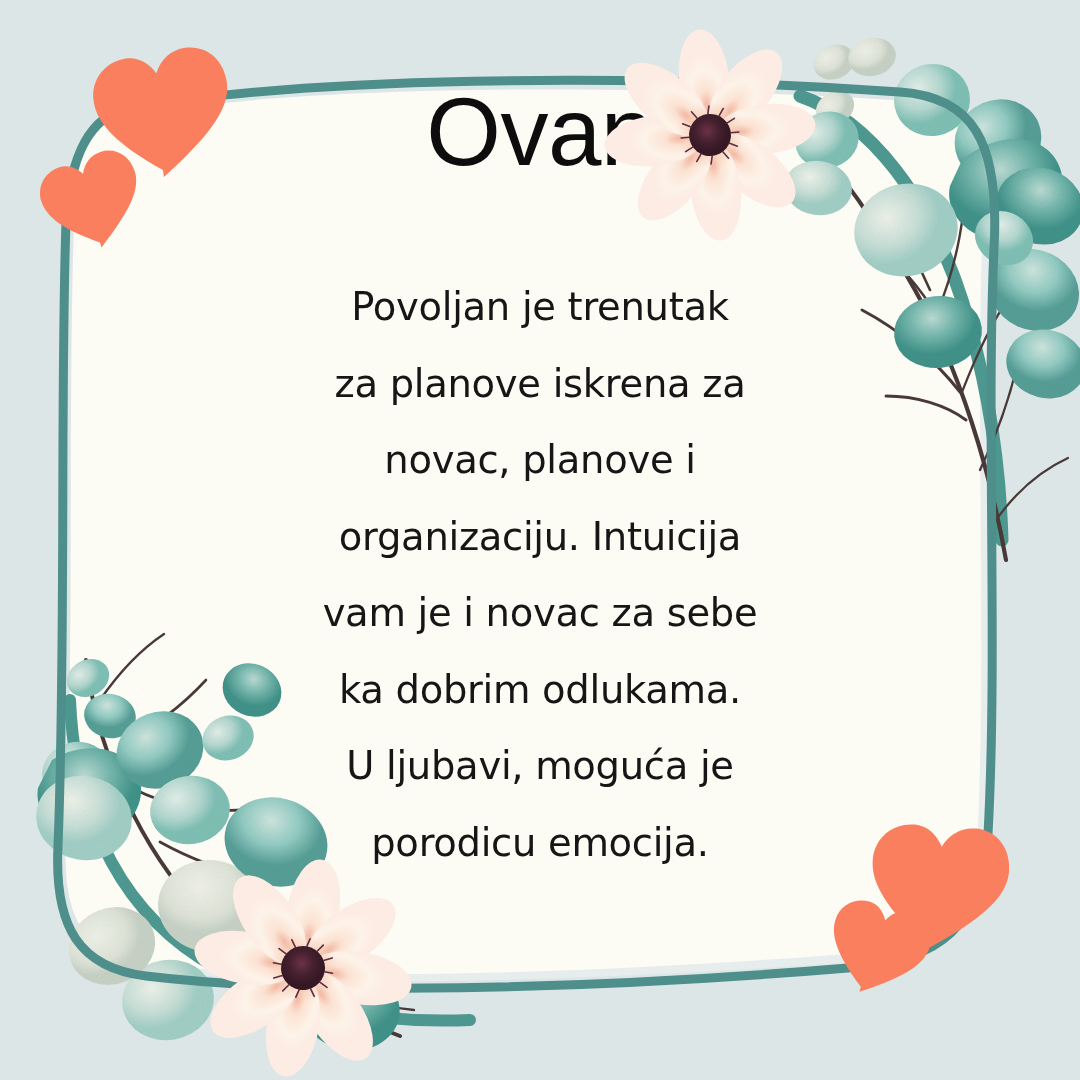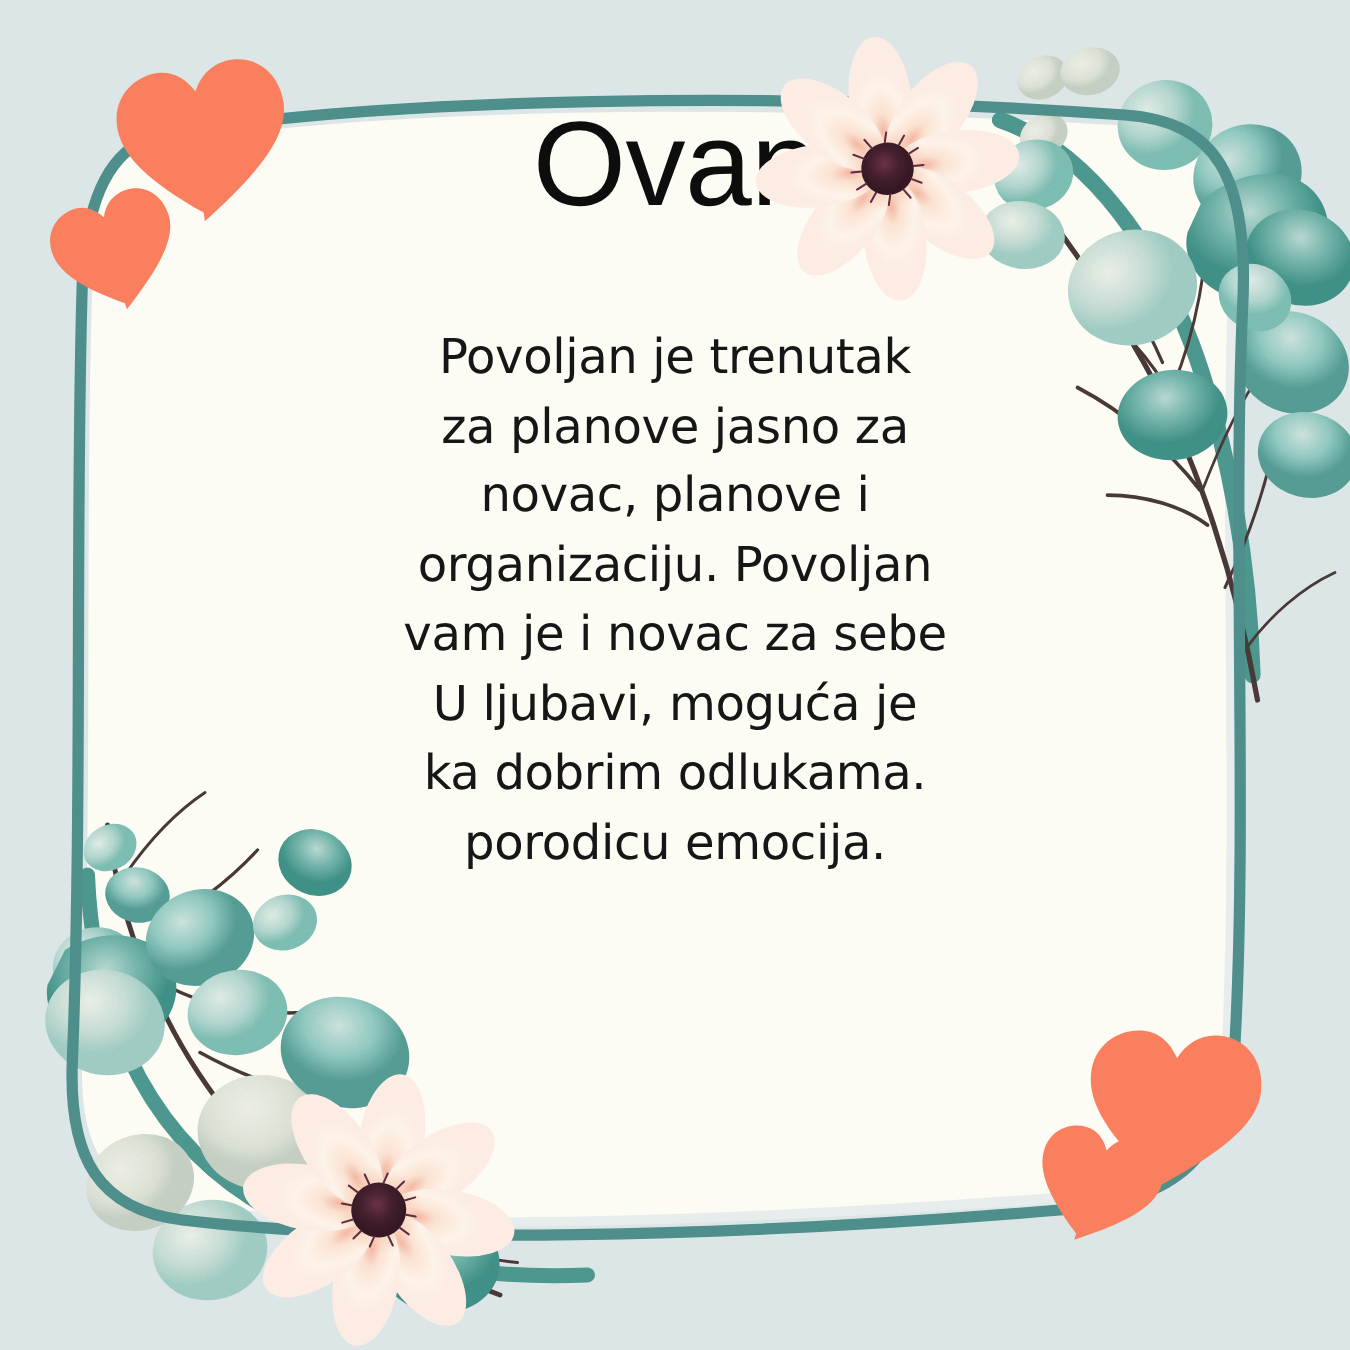--- a/index.html
+++ b/index.html
@@ -52,21 +52,21 @@
     left: 255px; top: 258px;
     width: 570px;
     text-align: center;
     font-family: "DejaVu Sans", sans-serif;
     font-size: 38.5px;
     font-weight: 400;
     line-height: 55.5px;
     color: #161616;
     letter-spacing: -0.3px;
   }
-  #horoscope-text .ln { display: block; white-space: nowrap; }
+  #horoscope-text .ln { display: block; white-space: nowrap; margin-top: 21px; }
 </style>
 </head>
 <body>
 
 <div id="stage">
 
   <svg id="card-svg" class="layer" viewBox="0 0 1080 1080">
 
     <path fill="#e6edec" d="M120,128 C 300,96 640,92 915,108 C 975,112 1000,150 996,250
          C 990,420 1000,640 992,830 C 988,918 950,958 860,962
@@ -199,26 +199,26 @@
          C 584,990 312,996 146,976
          C 80,968 54,928 58,846
          C 66,640 60,398 66,222
          C 70,152 92,116 128,108 Z"></path>
   </svg>
 
   <div id="text-block">
     <div id="page-title">Ovan</div>
     <div id="horoscope-text">
         <span class="ln">Povoljan je trenutak</span>
-        <span class="ln">za planove jasno za</span>
+        <span class="ln">za planove iskrena za</span>
         <span class="ln">novac, planove i</span>
-        <span class="ln">organizaciju. Povoljan</span>
+        <span class="ln">organizaciju. Intuicija</span>
         <span class="ln">vam je i novac za sebe</span>
+        <span class="ln">ka dobrim odlukama.</span>
         <span class="ln">U ljubavi, moguća je</span>
-        <span class="ln">ka dobrim odlukama.</span>
         <span class="ln">porodicu emocija.</span>
       </div>
   </div>
 
   <svg id="deco-front" class="layer" viewBox="0 0 1080 1080">
     <defs>
       <radialGradient id="pet" cx="50%" cy="75%">
         <stop offset="0%" stop-color="#f3b8a4"></stop>
         <stop offset="28%" stop-color="#fbe2d2"></stop>
         <stop offset="70%" stop-color="#fdf3e9"></stop>

